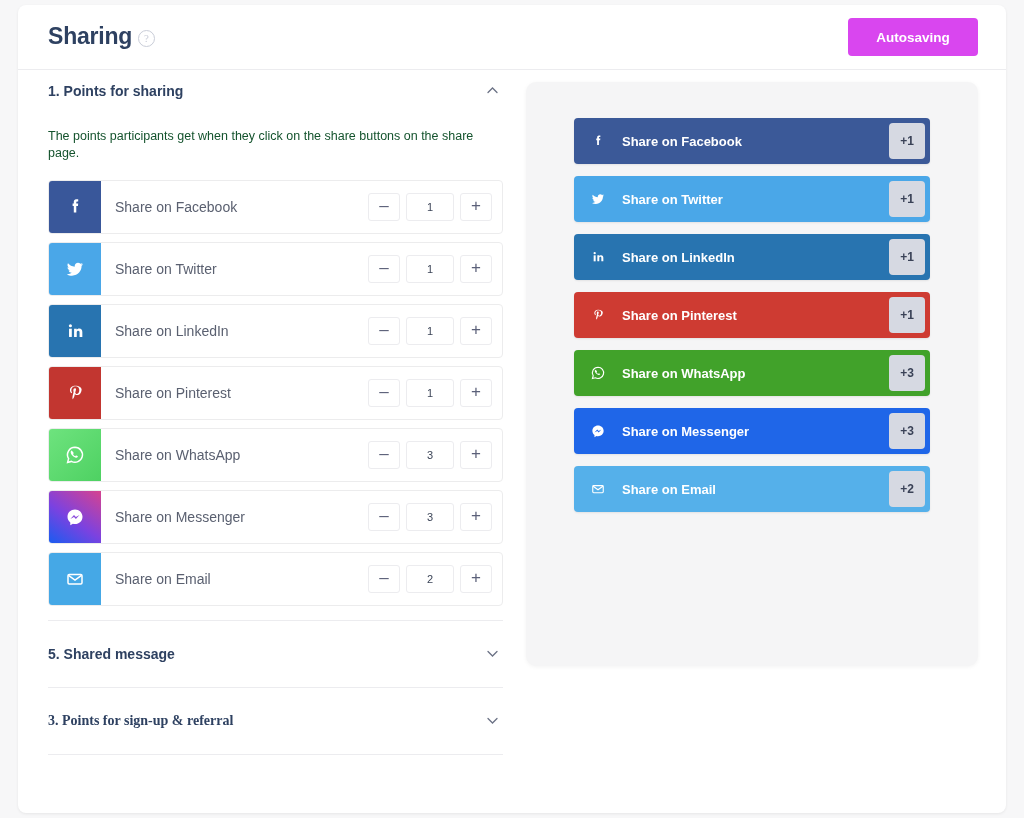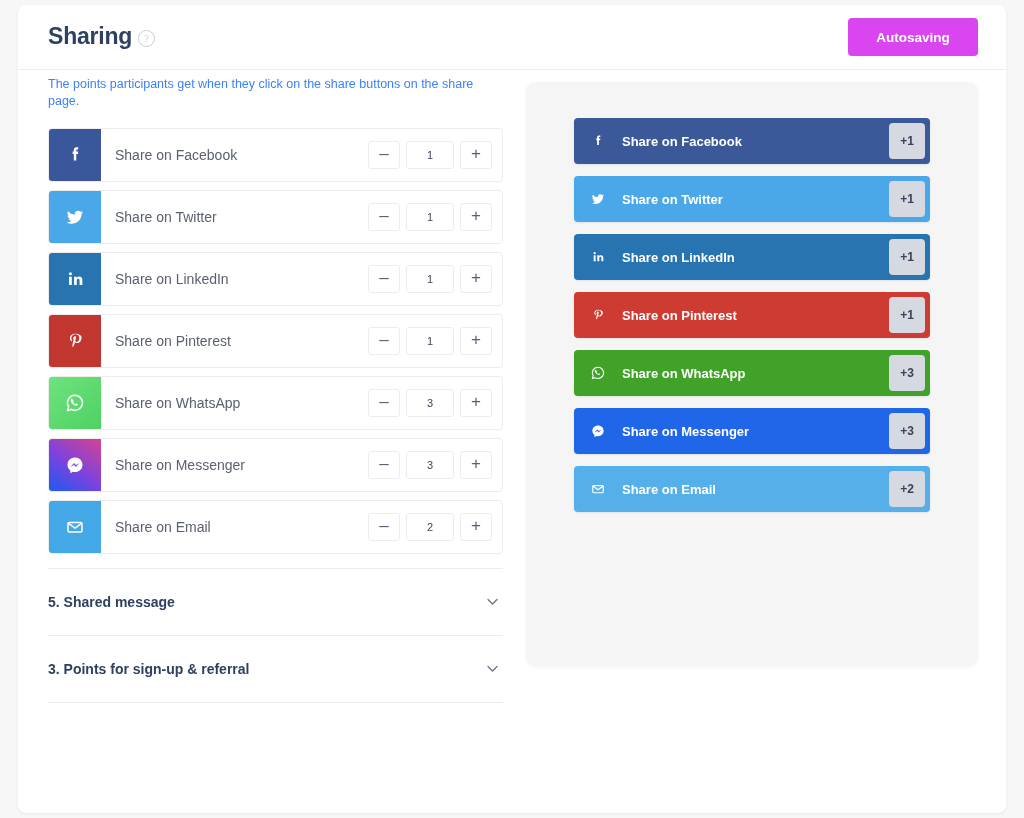--- a/index.html
+++ b/index.html
@@ -88,24 +88,24 @@
   }
   .chevron {
     position: absolute;
     right: 5px; top: 15px;
     width: 11px; height: 11px;
   }
   .chevron svg { display: block; }
 
   .section-desc {
     font-size: 12.5px;
-    color: #3b82f6;
+    color: #14532d;
     line-height: 17px;
     width: 432px;
-    margin-top: 6px;
+    margin-top: 16px;
   }
 
   .divider {
     height: 1px;
     background: #ececef;
   }
 
   
   .rows { margin-top: 18px; }
   .setting-row {
@@ -219,20 +219,28 @@
   <div class="header">
     <div class="page-title">Sharing</div>
     <div class="help-icon">?</div>
     <button class="autosave-btn">Autosaving</button>
   </div>
 
   <div class="body-wrap">
 
     <div class="left-col">
 
+      <div class="section-head">
+        <span class="section-title">1. Points for sharing</span>
+        <span class="chevron">
+          <svg width="11" height="11" viewBox="0 0 11 11">
+              <path d="M1 7.5 L5.5 3 L10 7.5" stroke="#6b7285" stroke-width="1.3" fill="none" stroke-linecap="round"></path>
+            </svg>
+        </span>
+      </div>
       <div class="section-desc">The points participants get when they click on the share buttons on the share page.</div>
 
       <div class="rows">
 
         <div class="setting-row">
           <div class="row-icon" style="background:#39579a;">
             <svg width="22" height="22" viewBox="0 0 24 24" fill="#fff">
                 <path d="M15.5 8.2h-2.1V6.9c0-.6.4-.8.7-.8h1.4V3.6h-2c-2.3 0-2.8 1.7-2.8 2.8v1.8H9.4v2.6h1.3V18h2.7v-7.2h1.8l.3-2.6z"></path>
               </svg>
           </div>
@@ -341,21 +349,21 @@
           <span class="chevron" style="top:27px;">
             <svg width="11" height="11" viewBox="0 0 11 11">
                 <path d="M1 3.5 L5.5 8 L10 3.5" stroke="#6b7285" stroke-width="1.3" fill="none" stroke-linecap="round"></path>
               </svg>
           </span>
         </div>
       </div>
 
       <div>
         <div class="divider"></div>
-        <div class="section-head" style="height:66px;">
+        <div class="section-head" style="height:66px;font-family:Liberation Serif, serif;">
           <span class="section-title">3. Points for sign-up &amp; referral</span>
           <span class="chevron" style="top:27px;">
             <svg width="11" height="11" viewBox="0 0 11 11">
                 <path d="M1 3.5 L5.5 8 L10 3.5" stroke="#6b7285" stroke-width="1.3" fill="none" stroke-linecap="round"></path>
               </svg>
           </span>
         </div>
         <div class="divider"></div>
       </div>
     </div>

